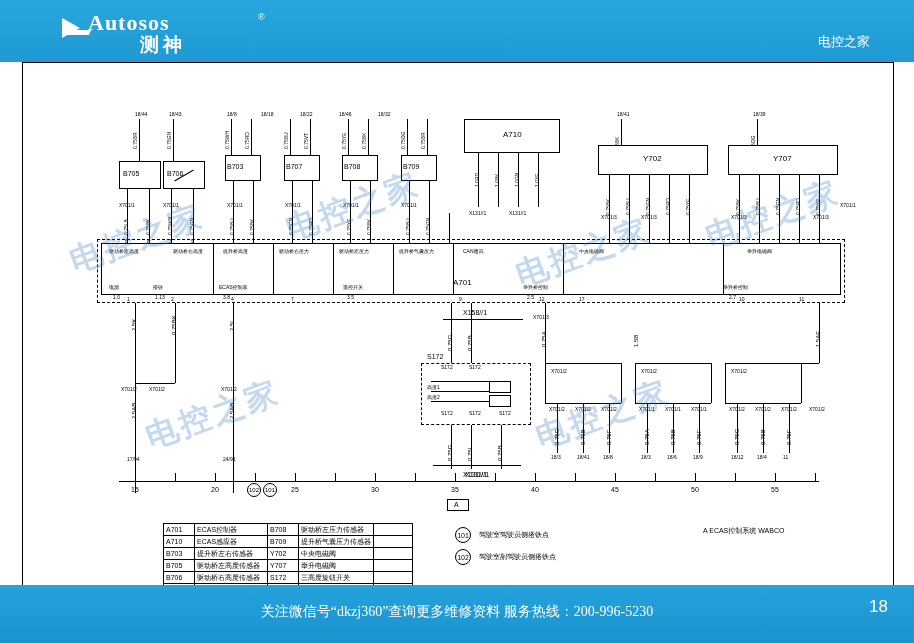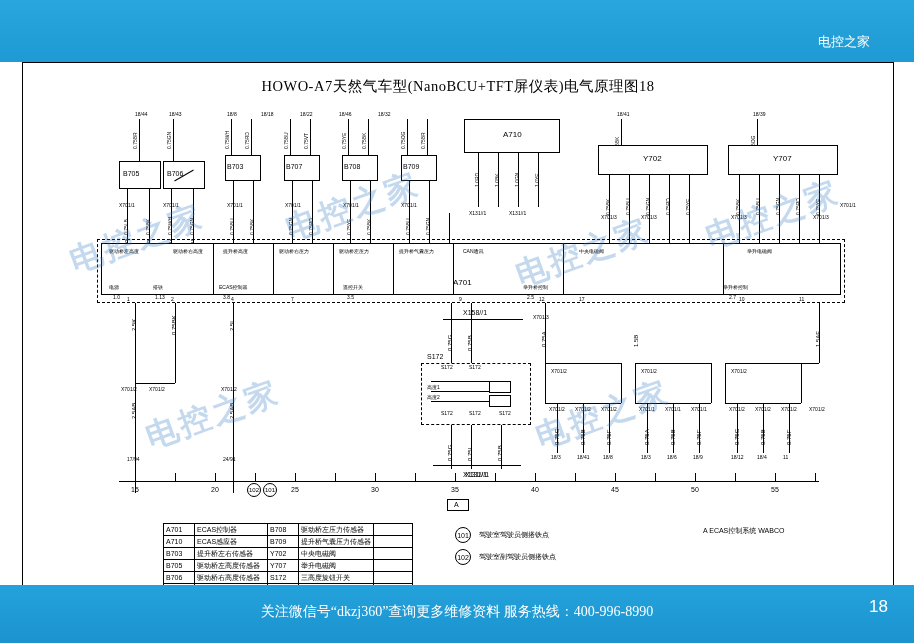--- a/index.html
+++ b/index.html
@@ -60,26 +60,32 @@
   .footer-txt{position:absolute;left:0;top:18px;width:914px;text-align:center;font-size:14px;color:#fff;
               font-family:"Liberation Serif",serif;}
   .page-no{position:absolute;right:26px;top:12px;font-size:17px;color:#fff;}
 </style>
 </head>
 <body>
 
 <div class="page">
 
   <div class="header">
+    <div class="logo-box">
+      <div class="logo-arrow"></div>
+      <div class="logo-arrow2"></div>
+      <div class="logo-en">Autosos</div>
+      <div class="logo-reg">®</div>
+      <div class="logo-cn">测神</div>
+    </div>
     <div class="hdr-right">电控之家</div>
   </div>
 
   <div class="sheet">
 
-    <div class="title">HOWO-A7天然气车型(NanoBCU+TFT屏仪表)电气原理图18</div>
 
     <div class="lbl" style="left:112px;top:49px;">18/44</div>
     <div class="lbl" style="left:146px;top:49px;">18/43</div>
     <div class="lbl" style="left:204px;top:49px;">18/8</div>
     <div class="lbl" style="left:238px;top:49px;">18/18</div>
     <div class="lbl" style="left:277px;top:49px;">18/22</div>
     <div class="lbl" style="left:316px;top:49px;">18/46</div>
     <div class="lbl" style="left:355px;top:49px;">18/32</div>
     <div class="lbl" style="left:594px;top:49px;">18/41</div>
     <div class="lbl" style="left:730px;top:49px;">18/39</div>
@@ -466,17 +472,17 @@
     <div class="wm" style="left:44px;top:154px;">电控之家</div>
     <div class="wm" style="left:260px;top:122px;">电控之家</div>
     <div class="wm" style="left:490px;top:168px;">电控之家</div>
     <div class="wm" style="left:680px;top:130px;">电控之家</div>
     <div class="wm" style="left:120px;top:330px;">电控之家</div>
     <div class="wm" style="left:510px;top:330px;">电控之家</div>
 
   </div>
 
   <div class="footer">
-    <div class="footer-txt">关注微信号“dkzj360”查询更多维修资料    服务热线：400-996-8990</div>
+    <div class="footer-txt">关注微信号“dkzj360”查询更多维修资料    服务热线：200-996-5230</div>
     <div class="page-no">18</div>
   </div>
 
 </div>
 
 </body></html>

